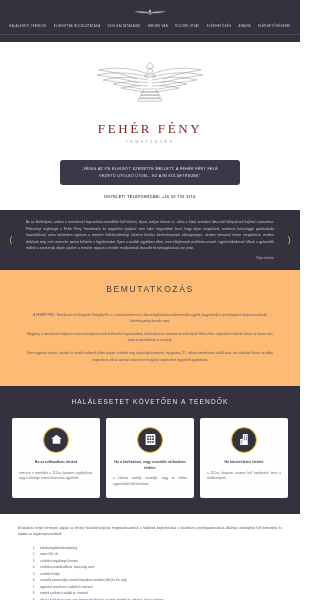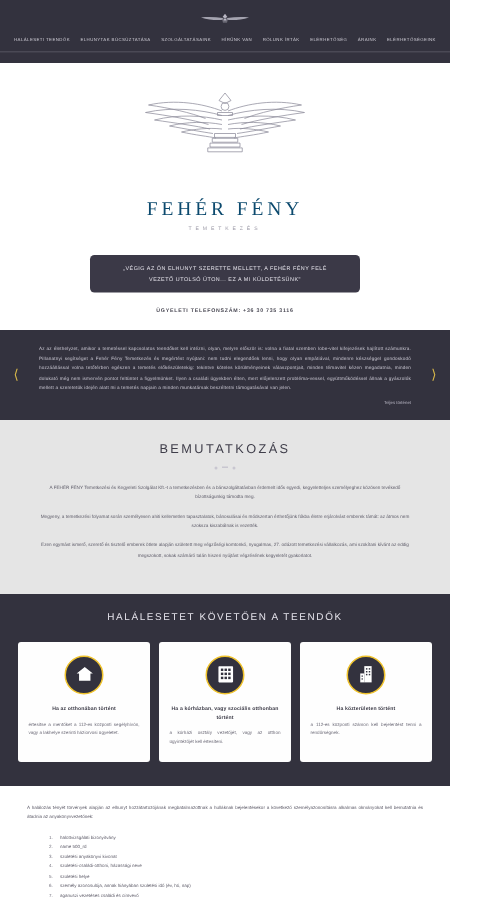--- a/index.html
+++ b/index.html
@@ -52,22 +52,22 @@
     background: #ffffff;
     padding: 14px 0 10px 0;
     text-align: center;
   }
   .hero-mark { display: flex; justify-content: center; }
   .hero-mark svg { display: block; }
   .hero-name {
     font-family: "Liberation Serif", serif;
     font-size: 13px;
     letter-spacing: 2.6px;
-    color: #0c4a6e;
-    margin-top: 15px;
+    color: #7f1d1d;
+    margin-top: 5px;
   }
   .hero-sub {
     font-size: 3.4px;
     letter-spacing: 2.6px;
     color: #9b99a6;
     margin-top: 3px;
     text-transform: uppercase;
   }
 
   
@@ -127,21 +127,21 @@
     font-size: 9px;
     line-height: 1;
     cursor: pointer;
     user-select: none;
   }
   .arrow.left { left: 9px; }
   .arrow.right { right: 9px; }
 
   
   .intro {
-    background: #e5e5e5;
+    background: #fdba74;
     padding: 14px 0 16px 0;
     text-align: center;
   }
   .intro h2 {
     font-family: "Liberation Sans", sans-serif;
     font-weight: normal;
     font-size: 8.5px;
     letter-spacing: 1.6px;
     color: #3f3e4a;
   }

